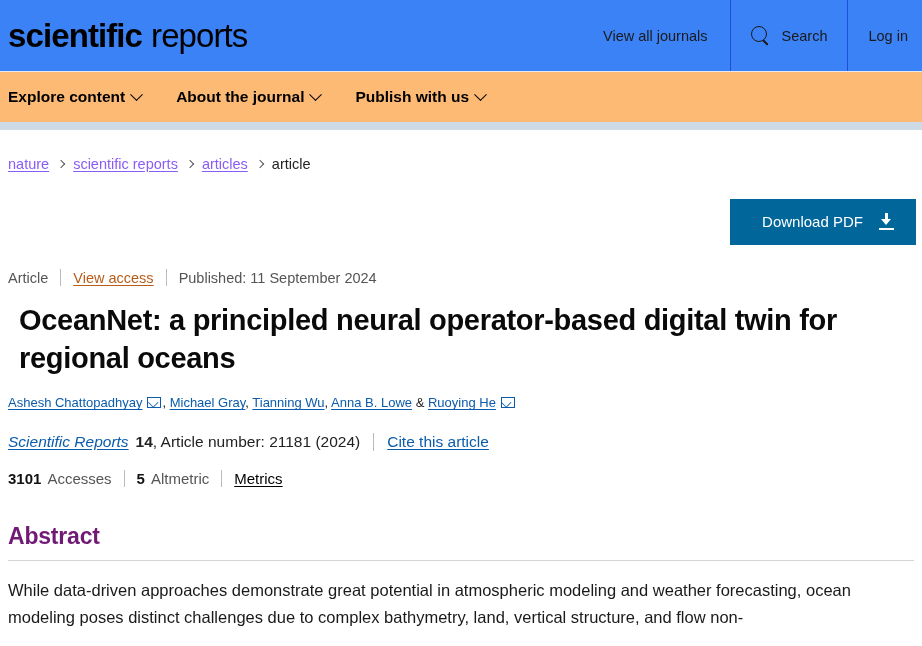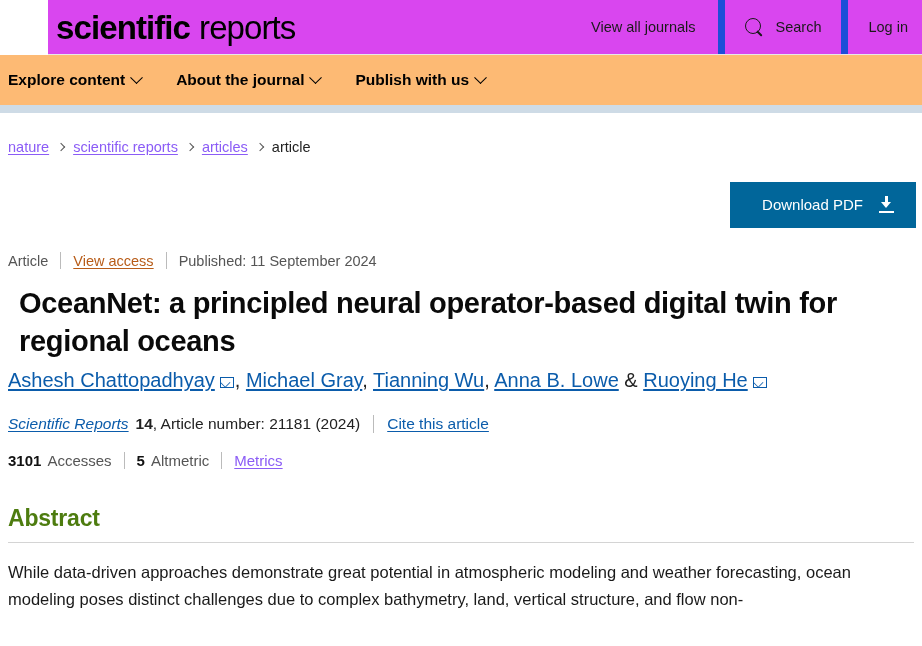--- a/index.html
+++ b/index.html
@@ -11,26 +11,25 @@
     height: 646px;
     overflow: hidden;
     background: #ffffff;
     font-family: "Liberation Sans", sans-serif;
     -webkit-font-smoothing: antialiased;
   }
 
   
   .logo-bar {
     position: relative;
-    height: 55px;
+    height: 72px;
     border-bottom: 1px solid #e8e8e8;
     display: flex;
     align-items: stretch;
-    background: #d946ef;
-    margin-left: 48px;
+    background: #3b82f6;
   }
   .brand {
     display: flex;
     align-items: center;
     padding-left: 8px;
     font-size: 33px;
     letter-spacing: -0.9px;
     color: #000;
     line-height: 1;
     white-space: nowrap;
@@ -45,21 +44,21 @@
   }
   .hdr-cell {
     display: flex;
     align-items: center;
     justify-content: center;
     padding: 0 18px;
     font-size: 14.5px;
     color: #1a1a1a;
     white-space: nowrap;
     cursor: pointer;
-    border-left: 7px solid #1d4ed8;
+    border-left: 1px solid #1d4ed8;
   }
   .hdr-cell.view-all { padding: 0 22px 0 14px; border-left: none; }
   .hdr-cell.search-cell { padding: 0 20px; gap: 12px; }
   .hdr-cell.login-cell { padding: 0 14px 0 20px; }
 
   .icon-search {
     display: inline-block;
     width: 19px; height: 19px;
     position: relative;
     flex: none;
@@ -222,22 +221,22 @@
     font-size: 29px;
     font-weight: 700;
     line-height: 1.3;
     color: #0a0a0a;
     letter-spacing: -0.3px;
     max-width: 850px;
   }
 
   
   .authors {
-    margin-top: 4px;
-    font-size: 20px;
+    margin-top: 16px;
+    font-size: 13px;
     color: #222;
     line-height: 1.6;
   }
   .author-link {
     color: #0b5cab;
     text-decoration: underline;
     text-underline-offset: 2px;
     cursor: pointer;
   }
   .icon-envelope {
@@ -301,32 +300,32 @@
     white-space: nowrap;
   }
   .metric-num { font-weight: 700; color: #111; margin-right: 6px; }
   .metric-sep {
     display: inline-block;
     width: 1px; height: 17px;
     background: #bbb;
     margin: 0 12px;
   }
   .metrics-link {
-    color: #8b5cf6;
+    color: #000000;
     text-decoration: underline;
     text-underline-offset: 2px;
     cursor: pointer;
   }
 
   
   .abstract-heading {
     margin: 36px 0 0 0;
     font-size: 23px;
     font-weight: 700;
-    color: #4d7c0f;
+    color: #701a75;
     letter-spacing: -0.2px;
   }
   .abstract-rule {
     margin-top: 10px;
     height: 1px;
     background: #d4d4d4;
     width: 100%;
   }
   .abstract-body {
     margin-top: 16px;

